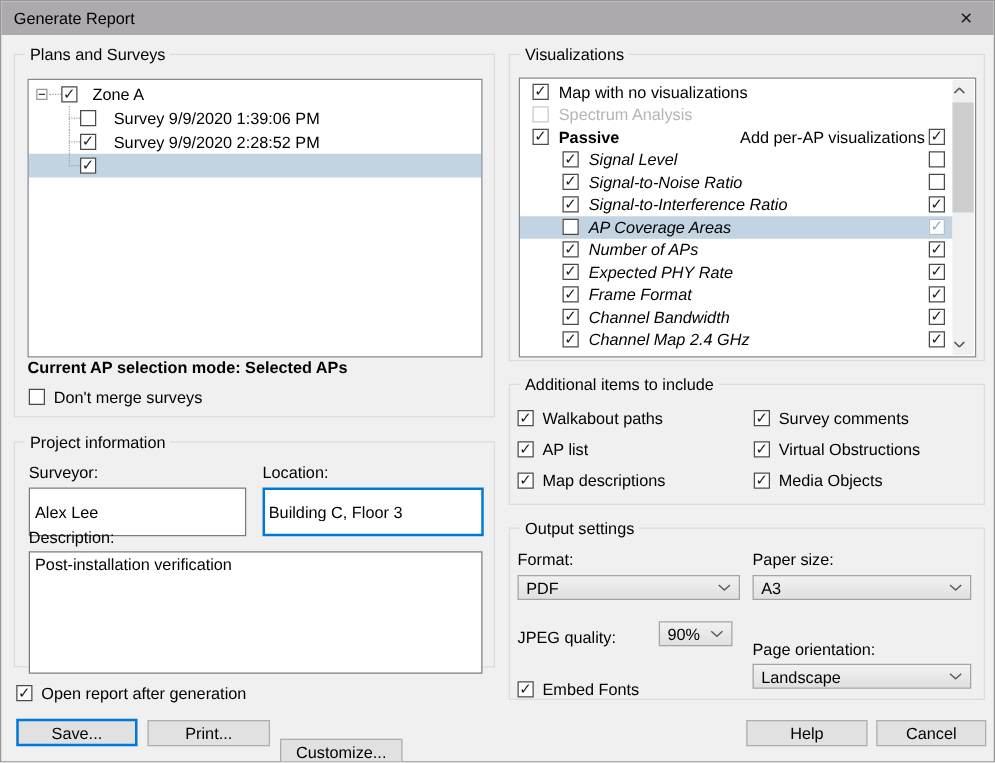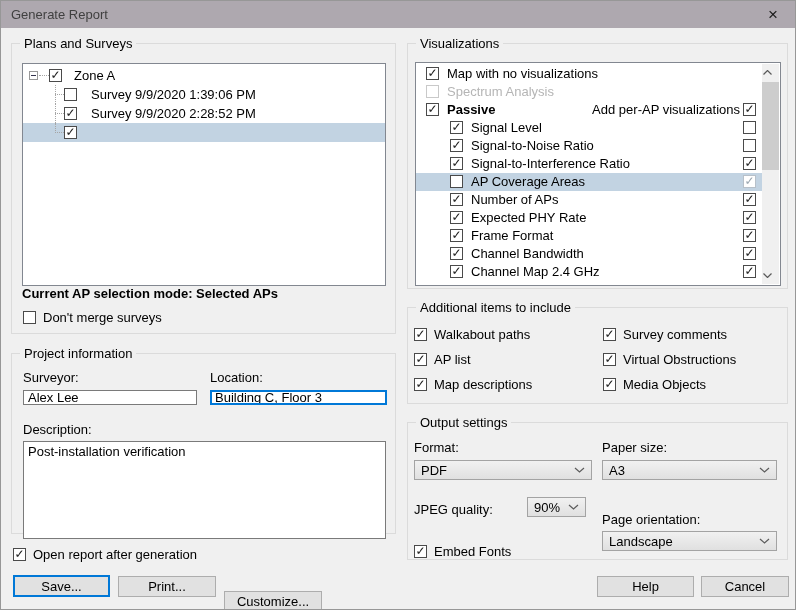--- a/index.html
+++ b/index.html
@@ -5,21 +5,21 @@
   :root{
     --titlebar:#aea8af; --dialog-bg:#f0f0f0; --selection:#c2d3e2; --focus:#0078d7;
     --button-bg:#e1e1e1; --button-border:#adadad; --control-border:#7a7a7a;
     --disabled-text:#b5b5b5; --check-color:#1a1a1a; --list-border:#828790;
   }
   html,body{margin:0;padding:0;}
   body{width:796px;height:610px;font-family:"Liberation Sans",sans-serif;font-size:13px;color:#000;}
   .dialog{position:relative;width:796px;height:610px;background:var(--dialog-bg);
     border:1px solid #979797;box-sizing:border-box;overflow:hidden;}
   .titlebar{position:absolute;left:0;top:0;right:0;height:27px;background:var(--titlebar);}
-  .title{position:absolute;left:10px;top:6px;font-size:13px;color:#404040;}
+  .title{position:absolute;left:10px;top:6px;font-size:13px;color:#000000;}
   .close-btn{position:absolute;right:0;top:0;width:44px;height:27px;display:flex;
     align-items:center;justify-content:center;font-size:17px;color:#1a1a1a;cursor:default;}
 
   .group{position:absolute;border:1px solid #dbdbdb;box-sizing:border-box;}
   .group-label{position:absolute;top:-8px;left:8px;background:var(--dialog-bg);
     padding:0 4px;line-height:15px;white-space:nowrap;}
 
   
   #g-plans{left:10px;top:42px;width:385px;height:291px;}
   #tree{position:absolute;left:10px;top:19px;width:364px;height:223px;background:#fff;
@@ -31,21 +31,21 @@
   .expander::after{content:"";position:absolute;left:1px;top:3px;width:5px;height:1px;background:#33334d;}
   .vline{position:absolute;left:32px;top:0;width:0;border-left:1px dotted #a5a5a5;height:19px;}
   .vline.half{height:10px;}
   .hline{position:absolute;top:9px;width:9px;border-top:1px dotted #a5a5a5;}
   .tree-label{position:absolute;}
   .ap-mode{position:absolute;left:10px;top:242px;font-weight:bold;}
   #dont-merge-row{left:11px;top:265px;}
 
   #g-project{left:10px;top:352px;width:385px;height:181px;}
   .flabel{position:absolute;white-space:nowrap;}
-  .tinput{position:absolute;box-sizing:border-box;height:15px;border:1px solid var(--control-border);
+  .tinput{position:absolute;box-sizing:border-box;height:39px;border:1px solid var(--control-border);
     background:#fff;font:13px "Liberation Sans",sans-serif;padding:0 4px;color:#000;}
   .tinput.focused{border:2px solid var(--focus);padding:0 3px;}
   textarea.tinput{height:98px;resize:none;padding:2px 4px;overflow:hidden;}
 
   .cbrow{position:absolute;display:flex;align-items:center;gap:7px;height:16px;line-height:15px;white-space:nowrap;}
   .cb{box-sizing:border-box;display:inline-block;flex:none;width:13px;height:13px;
     border:1px solid #4a4a4a;background:#fff;font-size:12px;line-height:10px;
     text-align:center;color:var(--check-color);}
   .cb.disabled{border-color:#c9c9c9;}
   .cb.gray-check{border-color:#b7c0c9;color:#9aa6b0;}
@@ -66,21 +66,21 @@
   .listbox{position:absolute;left:7px;top:18px;width:366px;height:224px;background:#fff;
     border:1px solid var(--list-border);box-sizing:border-box;}
   .viz-rows{position:absolute;left:0;top:2px;right:18px;}
   .viz-row{position:relative;height:18px;line-height:18px;white-space:nowrap;}
   .viz-row.sel{background:var(--selection);}
   .viz-row .cb{position:absolute;top:2px;}
   .viz-row .cb.lv0{left:10px;}
   .viz-row .cb.lv1{left:34px;}
   .viz-label{position:absolute;}
   .viz-label.lv0{left:31px;}
-  .viz-label.lv1{left:55px;}
+  .viz-label.lv1{left:55px;font-style:italic;}
   .viz-label.bold{font-weight:bold;}
   .viz-label.disabled{color:var(--disabled-text);}
   .per-ap{position:absolute;right:22px;}
   .viz-row .cb.right{left:auto;right:6px;}
   .scrollbar{position:absolute;top:1px;bottom:1px;right:1px;width:17px;background:#f0f0f0;}
   .sb-btn{position:absolute;left:0;width:17px;height:17px;display:flex;align-items:center;justify-content:center;}
   .sb-btn.up{top:0;}
   .sb-btn.down{bottom:0;}
   .sb-thumb{position:absolute;left:0;top:18px;width:17px;height:88px;background:#cdcdcd;}
 

